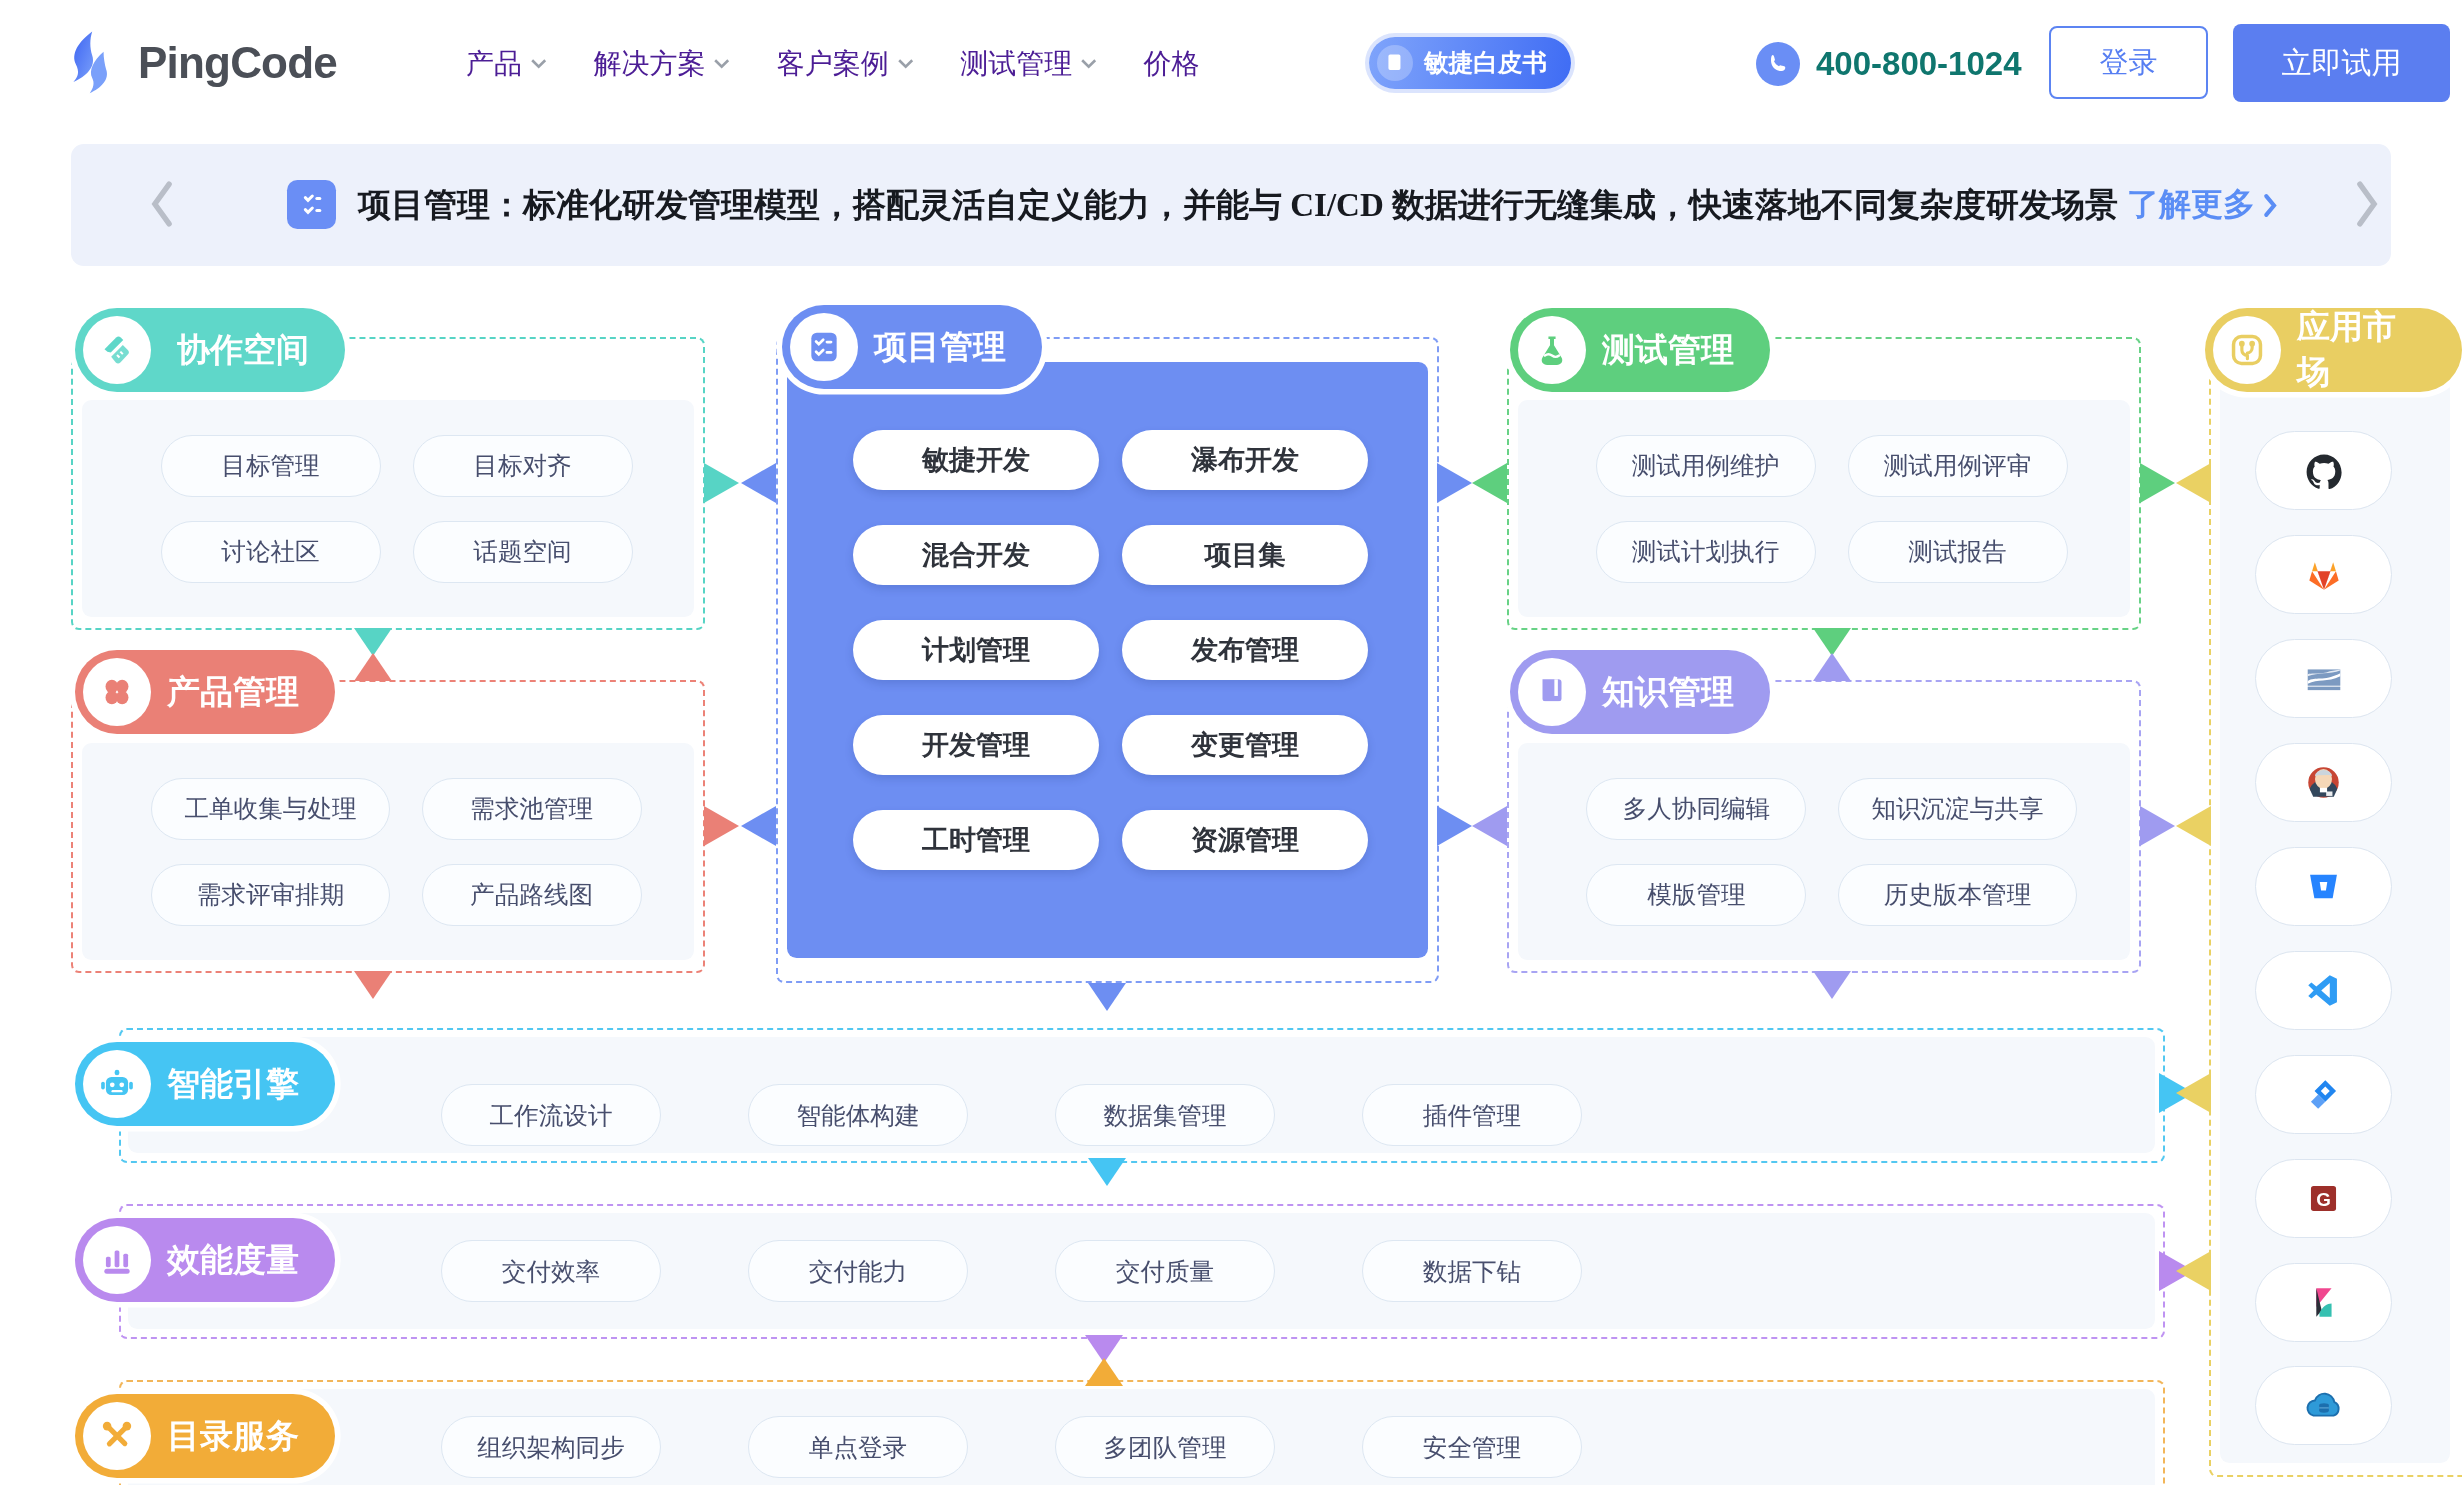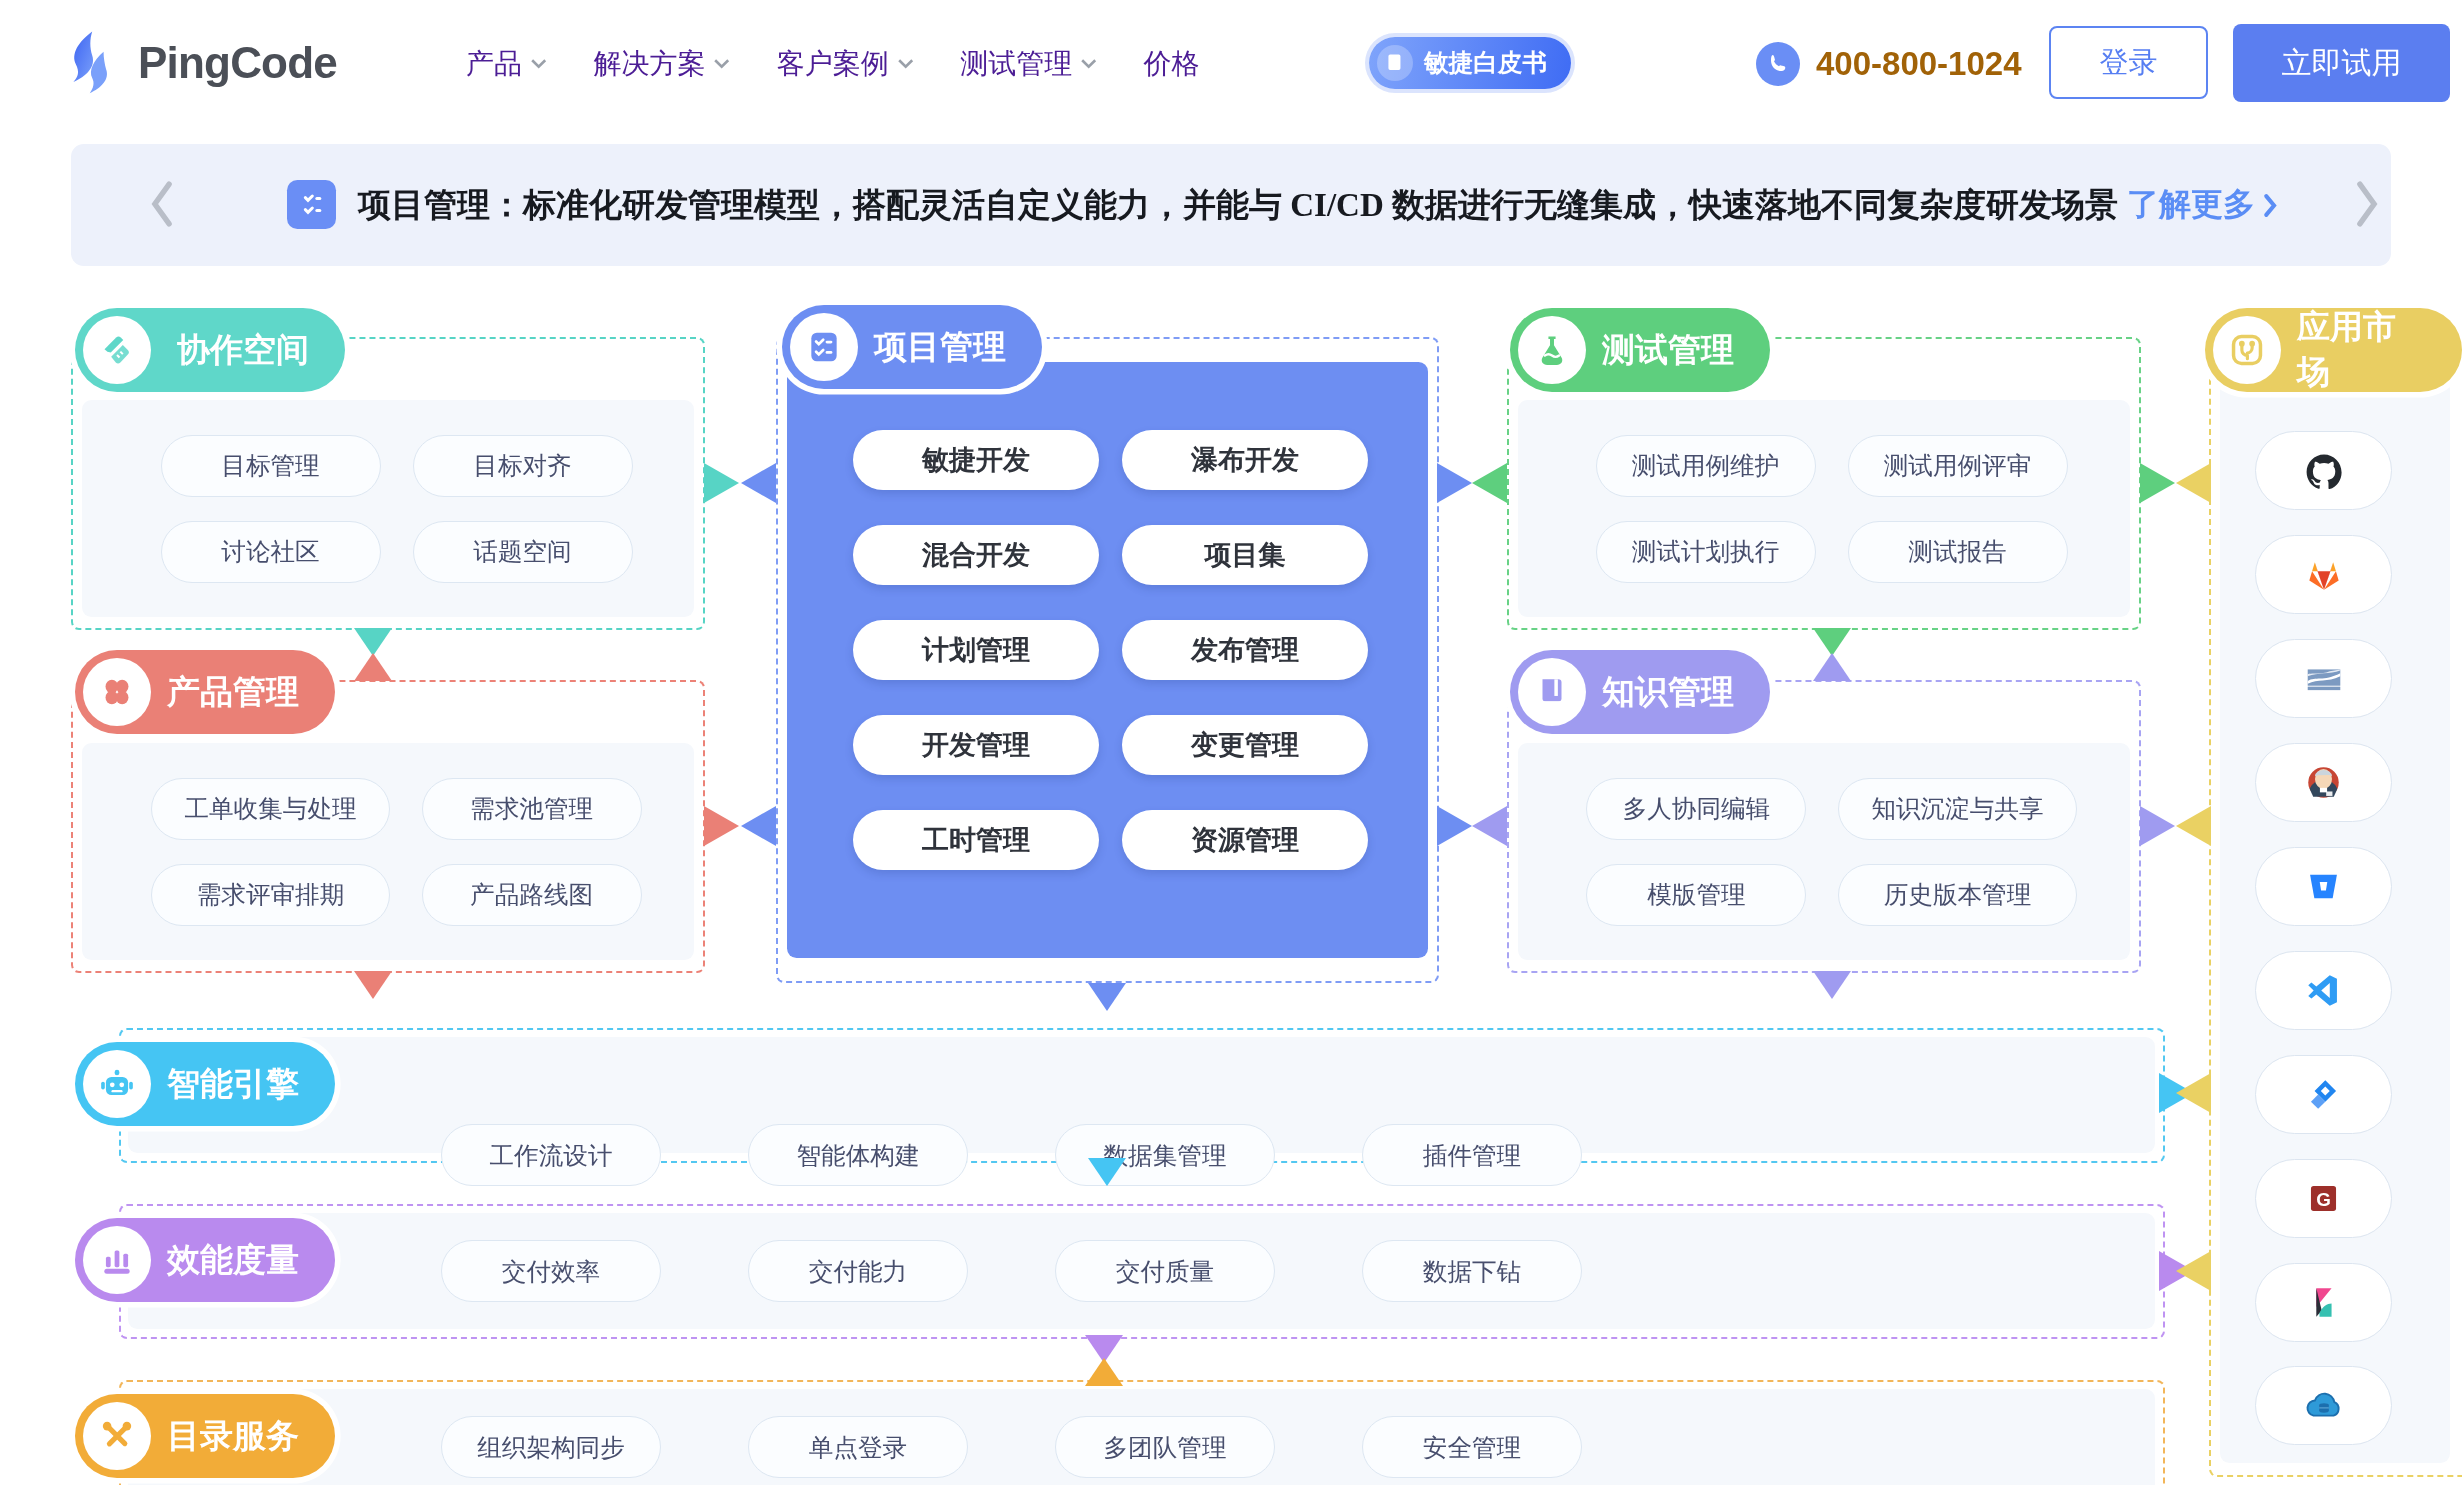--- a/index.html
+++ b/index.html
@@ -11,21 +11,21 @@
   .logo-text{font-size:44px;font-weight:700;color:#4b4f57;letter-spacing:-0.8px;}
   .nav{position:absolute;left:466px;top:0;height:95px;display:flex;align-items:center;gap:46px;}
   .nav-item{display:flex;align-items:center;gap:8px;font-size:28px;color:#4c1d95;font-weight:500;cursor:pointer;}
   .chev{width:17.4px;height:11px;}
   .wp-btn{position:absolute;left:1369px;top:20.6px;height:52px;border-radius:26px;display:flex;align-items:center;
           gap:11px;padding:0 24px 0 8px;background:linear-gradient(100deg,#7fa4fb,#3f6cf4);
           box-shadow:0 0 0 4px rgba(111,146,248,.25);color:#fff;font-size:24.6px;font-weight:600;cursor:pointer;}
   .wp-ic{width:36px;height:36px;border-radius:50%;background:rgba(255,255,255,.25);display:flex;align-items:center;justify-content:center;}
   .phone{position:absolute;left:1756px;top:0;height:95px;display:flex;align-items:center;gap:16px;}
   .phone-ic{width:44px;height:44px;border-radius:50%;background:#6a8ef5;display:flex;align-items:center;justify-content:center;}
-  .phone-num{font-size:33px;font-weight:600;color:#a16207;}
+  .phone-num{font-size:33px;font-weight:600;color:#0f766e;}
   .login-btn{position:absolute;left:2049px;top:10.3px;width:159px;height:73px;border:2.4px solid #5c84f2;border-radius:8px;
              display:flex;align-items:center;justify-content:center;font-size:29px;color:#567ef2;background:#fff;cursor:pointer;box-sizing:border-box;}
   .trial-btn{position:absolute;left:2233px;top:8px;width:217px;height:78px;background:#5b7ef0;border-radius:8px;
              display:flex;align-items:center;justify-content:center;font-size:30px;color:#fff;cursor:pointer;}
   
   .banner{position:absolute;left:71px;top:144px;width:2320px;height:122px;background:#edf1fb;border-radius:12.7px;font-family:Liberation Serif, serif;}
   .banner-prev{position:absolute;left:79px;top:37px;cursor:pointer;}
   .banner-next{position:absolute;left:2284px;top:37px;cursor:pointer;}
   .banner-ic{position:absolute;left:216px;top:36px;width:49px;height:49px;background:#6a8ef5;border-radius:10.3px;
              display:flex;align-items:center;justify-content:center;}
@@ -267,21 +267,21 @@
           <path d="M13 37.5 h21" stroke="#fff" stroke-width="3.4" stroke-linecap="round"></path>
         </svg>
       </span>
       <span>知识管理</span>
     </div>
   </div>
 
   <div>
     <div class="dashed" style="left:119px;top:1028px;width:2046px;height:135px;border-color:#53c8f1;"></div>
     <div class="panel" style="left:128px;top:1037px;width:2027px;height:116px;"></div>
-    <div class="rowpills" style="left:441px;top:1124px;align-items:center;">
+    <div class="rowpills" style="left:441px;top:1084px;align-items:center;">
 
     <div class="pill">工作流设计</div>
         <div class="pill">智能体构建</div>
         <div class="pill">数据集管理</div>
         <div class="pill">插件管理</div>
       </div>
     <div class="badge" style="left:75px;top:1042px;background:#45c5f3;">
       <span class="ic">
         <svg width="38" height="38" viewBox="0 0 48 48">
           <g fill="#45c5f3">

